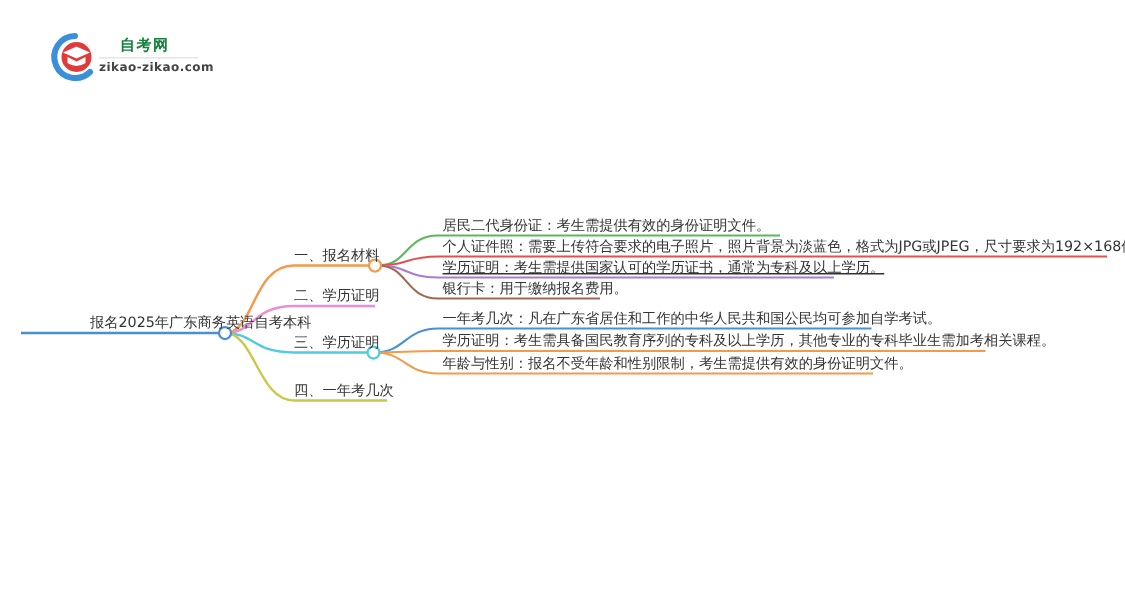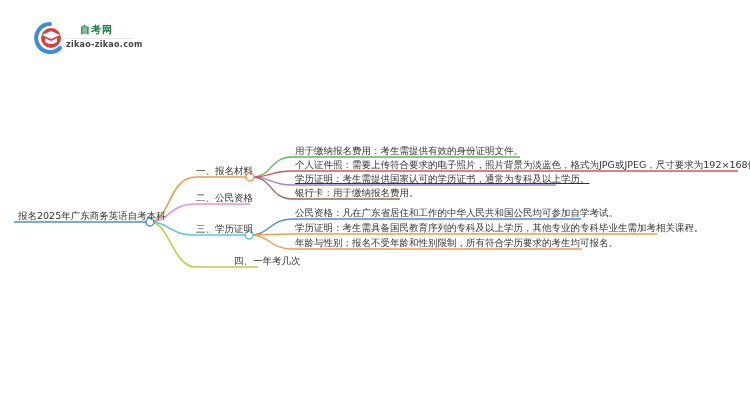--- a/index.html
+++ b/index.html
@@ -4,21 +4,21 @@
 <style>
   html, body { margin:0; padding:0; background:#ffffff; }
   body { width:750px; height:410px; position:relative; overflow:hidden;
          font-family:"DejaVu Sans","Liberation Sans",sans-serif; }
   .logo { position:absolute; left:30px; top:20px; width:110px; height:36px; }
   .logo-title { position:absolute; left:80px; top:23px; font-size:10px; font-weight:bold; color:#15803d; letter-spacing:1px; }
   .logo-sub { position:absolute; left:66px; top:40px; font-size:8px; color:#444; letter-spacing:0.3px;font-weight:bold; }
   .logo-rule { position:absolute; left:66px; top:38px; width:66px; height:1px; background:#e6e6e6; }
   svg.map { position:absolute; left:0; top:0; }
   .t { position:absolute; font-size:9.5px; color:#333; white-space:nowrap; line-height:12px; }
-  .root { font-size:9.5px; }
+  .root { font-size:9.5px;margin-left:42px; }
 </style>
 </head>
 <body>
 
 <div class="logo">
   <svg width="36" height="36" viewBox="0 0 36 36">
     <path d="M20 4 A14 14 0 1 0 30 28" fill="none" stroke="#3a8fd8" stroke-width="4" stroke-linecap="round"></path>
     <circle cx="21" cy="18" r="10" fill="#e03a3a"></circle>
     <path d="M12 15 L21 11 L30 15 L21 19 Z" fill="#ffffff"></path>
     <path d="M15 18 L15 22 Q21 26 27 22 L27 18 L21 21 Z" fill="#ffffff"></path>
@@ -47,24 +47,24 @@
   <path d="M250 235 C270 235, 270 249, 292 249 L582 249" fill="none" stroke="#f59a4a" stroke-width="1.4"></path>
 
   <circle cx="150" cy="222" r="4" fill="#fff" stroke="#4a8fd0" stroke-width="1.5"></circle>
   <circle cx="250" cy="177" r="4" fill="#fff" stroke="#f59a4a" stroke-width="1.5"></circle>
   <circle cx="249" cy="235" r="4" fill="#fff" stroke="#4fcbe0" stroke-width="1.5"></circle>
 </svg>
 
 <div class="t root" style="left:18px; top:210px;">报名2025年广东商务英语自考本科</div>
 
 <div class="t" style="left:196px; top:165px;font-family:Liberation Serif, serif;">一、报名材料</div>
-<div class="t" style="left:196px; top:192px;">二、公民资格</div>
+<div class="t" style="left:196px; top:192px;">二、学历证明</div>
 <div class="t" style="left:196px; top:223px;">三、学历证明</div>
-<div class="t" style="left:196px; top:255px;margin-left:38px;">四、一年考几次</div>
+<div class="t" style="left:196px; top:255px;">四、一年考几次</div>
 
-<div class="t" style="left:295px; top:145px;">用于缴纳报名费用：考生需提供有效的身份证明文件。</div>
+<div class="t" style="left:295px; top:145px;">居民二代身份证：考生需提供有效的身份证明文件。</div>
 <div class="t" style="left:295px; top:159px;">个人证件照：需要上传符合要求的电子照片，照片背景为淡蓝色，格式为JPG或JPEG，尺寸要求为192×168像素以上。</div>
 <div class="t" style="left:295px; top:173px;text-decoration:underline;">学历证明：考生需提供国家认可的学历证书，通常为专科及以上学历。</div>
 <div class="t" style="left:295px; top:187px;">银行卡：用于缴纳报名费用。</div>
 
-<div class="t" style="left:295px; top:207px;">公民资格：凡在广东省居住和工作的中华人民共和国公民均可参加自学考试。</div>
+<div class="t" style="left:295px; top:207px;">一年考几次：凡在广东省居住和工作的中华人民共和国公民均可参加自学考试。</div>
 <div class="t" style="left:295px; top:222px;">学历证明：考生需具备国民教育序列的专科及以上学历，其他专业的专科毕业生需加考相关课程。</div>
-<div class="t" style="left:295px; top:237px;">年龄与性别：报名不受年龄和性别限制，所有符合学历要求的考生均可报名。</div>
+<div class="t" style="left:295px; top:237px;">年龄与性别：报名不受年龄和性别限制，考生需提供有效的身份证明文件。</div>
 
 </body></html>

